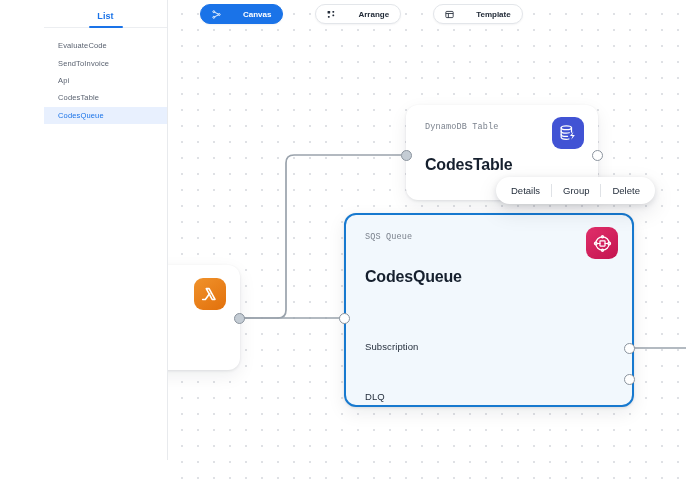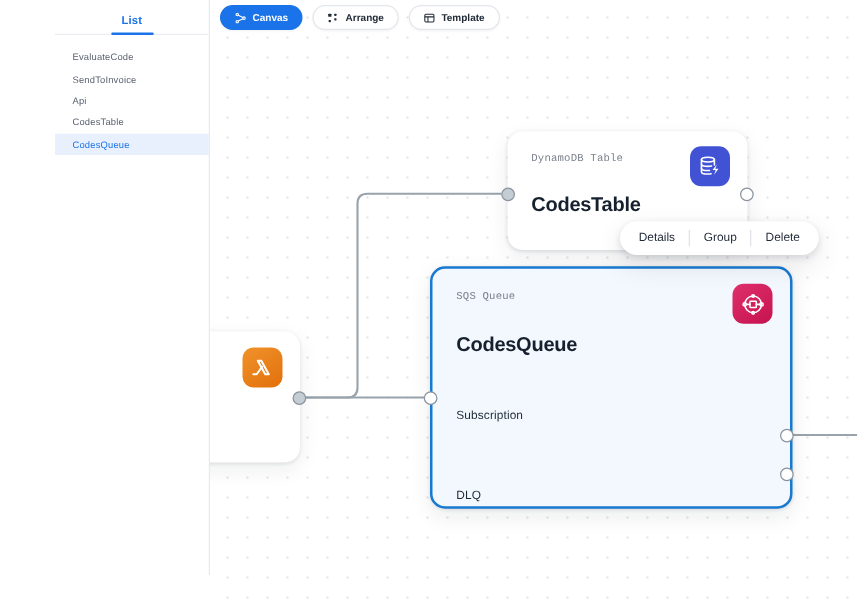--- a/index.html
+++ b/index.html
@@ -75,32 +75,33 @@
   
   #toolbar {
     position: absolute;
     top: 4px; left: 8px;
     display: flex;
     align-items: center;
     gap: 8px;
     z-index: 40;
   }
   .tbtn {
-    display: flex; align-items: center; gap: 5px;
+    display: flex; align-items: center; gap: 22px;
     height: 20px;
     padding: 0 11px;
     border-radius: 11px;
     background: #ffffff;
     border: 1px solid #e3e6ea;
     font-size: 8px;
     font-weight: bold;
     color: #222b38;
     cursor: pointer;
     box-shadow: 0 1px 2px rgba(16,24,40,.05);
     white-space: nowrap;
+    margin-left: 24px;
   }
   .tbtn.active {
     background: #1a73e8;
     border-color: #1a73e8;
     color: #ffffff;
   }
   .tbtn svg { display: block; }
 
   
   #edges { position: absolute; inset: 0; z-index: 5; pointer-events: none; }
@@ -287,21 +288,21 @@
           <circle cx="12" cy="12" r="7.6"></circle>
           <rect x="9.1" y="9.1" width="5.8" height="5.8" rx=".6"></rect>
           <circle cx="4.3" cy="12" r="1.5"></circle>
             <circle cx="19.7" cy="12" r="1.5"></circle>
           <circle cx="12" cy="4.3" r="1.2"></circle>
             <circle cx="12" cy="19.7" r="1.2"></circle>
           <line x1="5.8" y1="12" x2="9.1" y2="12"></line>
             <line x1="14.9" y1="12" x2="18.2" y2="12"></line>
         </svg>
       </div>
-      <div class="port-row" style="top:112px;">Subscription</div>
+      <div class="port-row" style="top:126px;">Subscription</div>
       <div class="port-row" style="top:176px;">DLQ</div>
     </div>
     <div class="port" style="left:171px; top:313px;"></div>
     <div class="port" style="left:456px; top:343px;"></div>
     <div class="port" style="left:456px; top:374px;"></div>
 
   </main>
 </div>
 
 </body></html>

